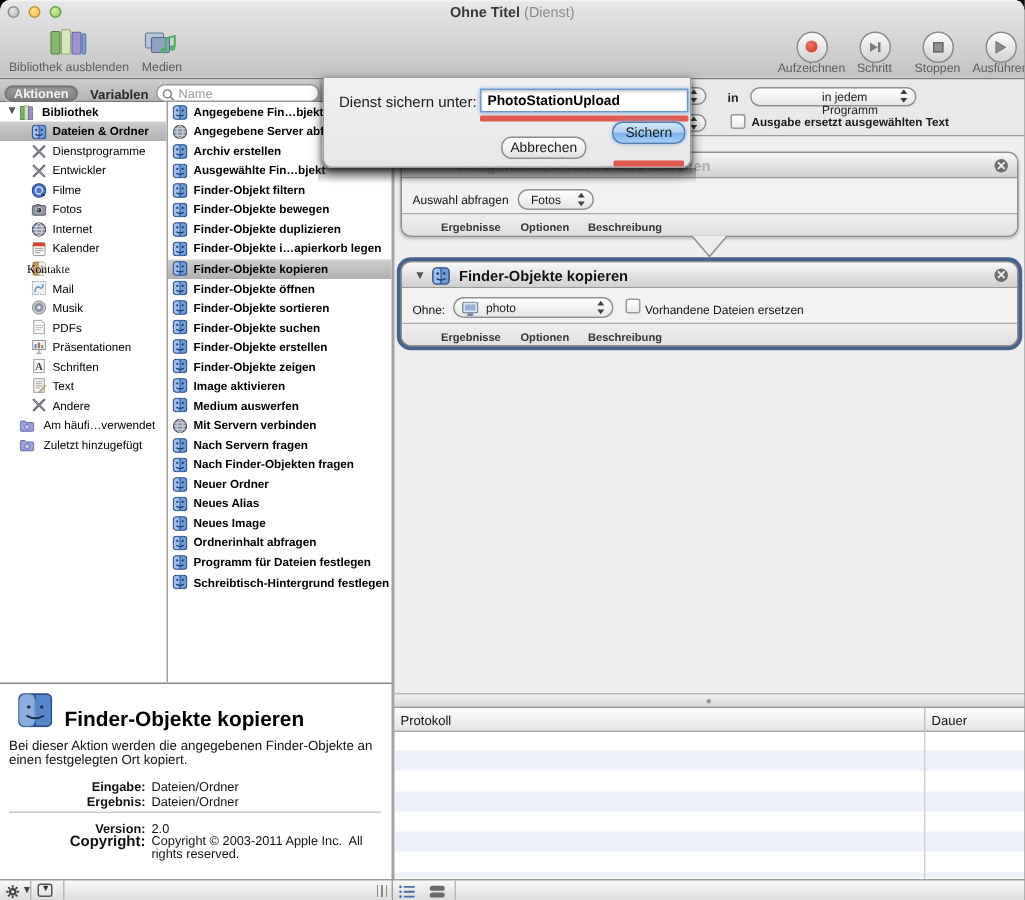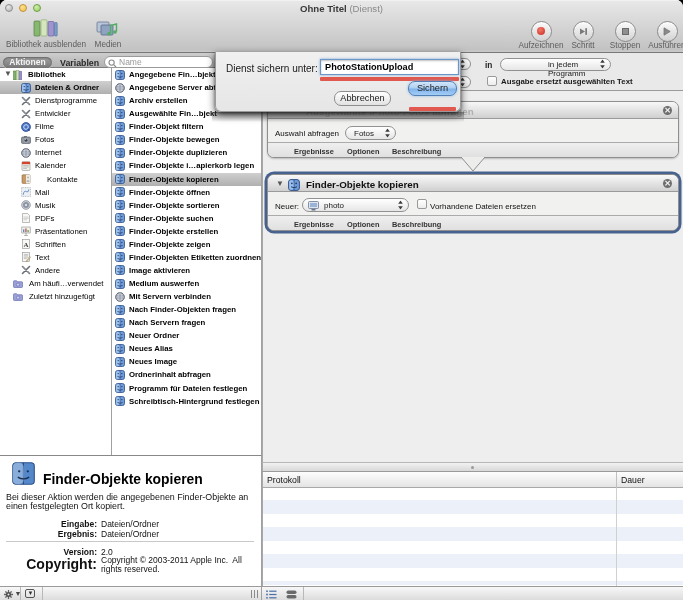--- a/index.html
+++ b/index.html
@@ -189,21 +189,21 @@
           </svg></span>
         <span class="tx" style="left:35px;font-weight:normal;">Kalender</span>
       </div>
 <div class="row">
         <span class="ic" style="left:21px;"><svg width="10" height="10" viewBox="0 0 10 10">
             <rect x="1" y="0.8" width="8" height="8.6" rx="0.8" fill="#c89b66" stroke="#8a6a40" stroke-width="0.6"></rect>
             <rect x="5" y="0.8" width="4" height="8.6" fill="#f0ede6"></rect>
             <circle cx="7" cy="3.6" r="1" fill="#b0b6be"></circle>
             <path d="M5.6 6.6 Q7 5.2 8.4 6.6 L8.4 8 H5.6 Z" fill="#b0b6be"></path>
           </svg></span>
-        <span class="tx" style="left:47px;font-weight:normal;">Kontakte</span>
+        <span class="tx" style="left:18px;font-weight:normal;font-family:Liberation Serif, serif;">Kontakte</span>
       </div>
 <div class="row">
         <span class="ic" style="left:21px;"><svg width="10" height="10" viewBox="0 0 10 10">
             <rect x="0.6" y="0.6" width="8.8" height="8.8" fill="#eef1f4" stroke="#9aa2ac" stroke-width="0.7" stroke-dasharray="1,0.7"></rect>
             <path d="M2.2 7.8 Q3 3 5.2 4.6 Q7.4 6.2 7.8 2.4" stroke="#5a8ac4" stroke-width="0.9" fill="none"></path>
           </svg></span>
         <span class="tx" style="left:35px;font-weight:normal;">Mail</span>
       </div>
 <div class="row">
         <span class="ic" style="left:21px;"><svg width="10" height="10" viewBox="0 0 10 10">
@@ -421,31 +421,20 @@
       </div>
 <div class="row">
         <span class="ic" style="left:3px;"><svg width="10" height="10" viewBox="0 0 10 10">
             <rect x="0.5" y="0.5" width="9" height="9" rx="2" fill="#6f9bd6" stroke="#2e4f86" stroke-width="0.8"></rect>
             <path d="M5 0.5 L5 9.5" stroke="#3c66a8" stroke-width="1"></path>
             <rect x="1" y="1" width="3.6" height="8" rx="1.5" fill="#9ec0ea"></rect>
             <circle cx="3.2" cy="3.6" r="0.7" fill="#1d3a66"></circle>
             <circle cx="6.8" cy="3.6" r="0.7" fill="#1d3a66"></circle>
             <path d="M2.5 6.5 Q5 8 7.5 6.5" stroke="#1d3a66" stroke-width="0.8" fill="none"></path>
           </svg></span>
-        <span class="tx" style="left:17px;">Finder-Objekten Etiketten zuordnen</span>
-      </div>
-<div class="row">
-        <span class="ic" style="left:3px;"><svg width="10" height="10" viewBox="0 0 10 10">
-            <rect x="0.5" y="0.5" width="9" height="9" rx="2" fill="#6f9bd6" stroke="#2e4f86" stroke-width="0.8"></rect>
-            <path d="M5 0.5 L5 9.5" stroke="#3c66a8" stroke-width="1"></path>
-            <rect x="1" y="1" width="3.6" height="8" rx="1.5" fill="#9ec0ea"></rect>
-            <circle cx="3.2" cy="3.6" r="0.7" fill="#1d3a66"></circle>
-            <circle cx="6.8" cy="3.6" r="0.7" fill="#1d3a66"></circle>
-            <path d="M2.5 6.5 Q5 8 7.5 6.5" stroke="#1d3a66" stroke-width="0.8" fill="none"></path>
-          </svg></span>
         <span class="tx" style="left:17px;">Image aktivieren</span>
       </div>
 <div class="row">
         <span class="ic" style="left:3px;"><svg width="10" height="10" viewBox="0 0 10 10">
             <rect x="0.5" y="0.5" width="9" height="9" rx="2" fill="#6f9bd6" stroke="#2e4f86" stroke-width="0.8"></rect>
             <path d="M5 0.5 L5 9.5" stroke="#3c66a8" stroke-width="1"></path>
             <rect x="1" y="1" width="3.6" height="8" rx="1.5" fill="#9ec0ea"></rect>
             <circle cx="3.2" cy="3.6" r="0.7" fill="#1d3a66"></circle>
             <circle cx="6.8" cy="3.6" r="0.7" fill="#1d3a66"></circle>
             <path d="M2.5 6.5 Q5 8 7.5 6.5" stroke="#1d3a66" stroke-width="0.8" fill="none"></path>
@@ -462,32 +451,32 @@
       </div>
 <div class="row">
         <span class="ic" style="left:3px;"><svg width="10" height="10" viewBox="0 0 10 10">
             <rect x="0.5" y="0.5" width="9" height="9" rx="2" fill="#6f9bd6" stroke="#2e4f86" stroke-width="0.8"></rect>
             <path d="M5 0.5 L5 9.5" stroke="#3c66a8" stroke-width="1"></path>
             <rect x="1" y="1" width="3.6" height="8" rx="1.5" fill="#9ec0ea"></rect>
             <circle cx="3.2" cy="3.6" r="0.7" fill="#1d3a66"></circle>
             <circle cx="6.8" cy="3.6" r="0.7" fill="#1d3a66"></circle>
             <path d="M2.5 6.5 Q5 8 7.5 6.5" stroke="#1d3a66" stroke-width="0.8" fill="none"></path>
           </svg></span>
+        <span class="tx" style="left:17px;">Nach Servern fragen</span>
+      </div>
+<div class="row">
+        <span class="ic" style="left:3px;"><svg width="10" height="10" viewBox="0 0 10 10">
+            <rect x="0.5" y="0.5" width="9" height="9" rx="2" fill="#6f9bd6" stroke="#2e4f86" stroke-width="0.8"></rect>
+            <path d="M5 0.5 L5 9.5" stroke="#3c66a8" stroke-width="1"></path>
+            <rect x="1" y="1" width="3.6" height="8" rx="1.5" fill="#9ec0ea"></rect>
+            <circle cx="3.2" cy="3.6" r="0.7" fill="#1d3a66"></circle>
+            <circle cx="6.8" cy="3.6" r="0.7" fill="#1d3a66"></circle>
+            <path d="M2.5 6.5 Q5 8 7.5 6.5" stroke="#1d3a66" stroke-width="0.8" fill="none"></path>
+          </svg></span>
         <span class="tx" style="left:17px;">Nach Finder-Objekten fragen</span>
-      </div>
-<div class="row">
-        <span class="ic" style="left:3px;"><svg width="10" height="10" viewBox="0 0 10 10">
-            <rect x="0.5" y="0.5" width="9" height="9" rx="2" fill="#6f9bd6" stroke="#2e4f86" stroke-width="0.8"></rect>
-            <path d="M5 0.5 L5 9.5" stroke="#3c66a8" stroke-width="1"></path>
-            <rect x="1" y="1" width="3.6" height="8" rx="1.5" fill="#9ec0ea"></rect>
-            <circle cx="3.2" cy="3.6" r="0.7" fill="#1d3a66"></circle>
-            <circle cx="6.8" cy="3.6" r="0.7" fill="#1d3a66"></circle>
-            <path d="M2.5 6.5 Q5 8 7.5 6.5" stroke="#1d3a66" stroke-width="0.8" fill="none"></path>
-          </svg></span>
-        <span class="tx" style="left:17px;">Nach Servern fragen</span>
       </div>
 <div class="row">
         <span class="ic" style="left:3px;"><svg width="10" height="10" viewBox="0 0 10 10">
             <rect x="0.5" y="0.5" width="9" height="9" rx="2" fill="#6f9bd6" stroke="#2e4f86" stroke-width="0.8"></rect>
             <path d="M5 0.5 L5 9.5" stroke="#3c66a8" stroke-width="1"></path>
             <rect x="1" y="1" width="3.6" height="8" rx="1.5" fill="#9ec0ea"></rect>
             <circle cx="3.2" cy="3.6" r="0.7" fill="#1d3a66"></circle>
             <circle cx="6.8" cy="3.6" r="0.7" fill="#1d3a66"></circle>
             <path d="M2.5 6.5 Q5 8 7.5 6.5" stroke="#1d3a66" stroke-width="0.8" fill="none"></path>
           </svg></span>
@@ -579,21 +568,21 @@
               <rect x="0.5" y="0.5" width="9" height="9" rx="2" fill="#6f9bd6" stroke="#2e4f86" stroke-width="0.8"></rect>
               <path d="M5 0.5 L5 9.5" stroke="#3c66a8" stroke-width="1"></path>
               <rect x="1" y="1" width="3.6" height="8" rx="1.5" fill="#9ec0ea"></rect>
               <circle cx="3.2" cy="3.6" r="0.7" fill="#1d3a66"></circle>
               <circle cx="6.8" cy="3.6" r="0.7" fill="#1d3a66"></circle>
               <path d="M2.5 6.5 Q5 8 7.5 6.5" stroke="#1d3a66" stroke-width="0.8" fill="none"></path>
             </svg></span>
           <span style="position:absolute;left:38px;top:3.5px;font-size:9.8px;font-weight:bold;color:#111;">Finder-Objekte kopieren</span>
           <span class="xbtn">✕</span>
         </div>
-<div style="position:absolute;left:7px;top:27px;font-size:8px;color:#111;">Neuer:</div>
+<div style="position:absolute;left:7px;top:27px;font-size:8px;color:#111;">Ohne:</div>
 <div class="pop" style="position:absolute;left:34px;top:23px;width:107px;height:14px;">
           <svg style="position:absolute;left:5px;top:2px;" width="11" height="10" viewBox="0 0 11 10">
             <rect x="0.5" y="0.5" width="10" height="7" rx="1" fill="#dde4ee" stroke="#6a7890" stroke-width="0.8"></rect>
             <rect x="2" y="2" width="7" height="4" fill="#9ab4d8"></rect>
             <rect x="3.5" y="8" width="4" height="1.5" fill="#6a7890"></rect>
           </svg>
           <span style="position:absolute;left:21px;top:2px;">photo</span>
           <span class="arr"><svg width="5" height="9" viewBox="0 0 5 9">
               <path d="M2.5 0 L4.8 3.2 H0.2 Z" fill="#3c3c3c"></path>
               <path d="M2.5 9 L4.8 5.8 H0.2 Z" fill="#3c3c3c"></path>
@@ -630,21 +619,21 @@
         </svg></div>
 <div style="position:absolute;left:43px;top:15px;font-size:13.9px;font-weight:bold;color:#000;">Finder-Objekte kopieren</div>
 <div style="position:absolute;left:6px;top:36.5px;width:252px;font-size:8.9px;line-height:9.2px;color:#111;">Bei dieser Aktion werden die angegebenen Finder-Objekte an einen festgelegten Ort kopiert.</div>
 <div style="position:absolute;left:0px;top:63px;width:97px;text-align:right;font-weight:bold;font-size:8.5px;">Eingabe:</div>
       <div style="position:absolute;left:101px;top:63px;font-size:8.5px;">Dateien/Ordner</div>
 <div style="position:absolute;left:0px;top:72.7px;width:97px;text-align:right;font-weight:bold;font-size:8.5px;">Ergebnis:</div>
       <div style="position:absolute;left:101px;top:72.7px;font-size:8.5px;">Dateien/Ordner</div>
 <div style="position:absolute;left:6px;top:84.5px;width:248px;height:1px;background:#c8c8c8;"></div>
 <div style="position:absolute;left:0px;top:90.5px;width:97px;text-align:right;font-weight:bold;font-size:8.5px;">Version:</div>
       <div style="position:absolute;left:101px;top:90.5px;font-size:8.5px;">2.0</div>
-<div style="position:absolute;left:0px;top:100px;width:97px;text-align:right;font-weight:bold;font-size:14px;">Copyright:</div>
+<div style="position:absolute;left:0px;top:100px;width:97px;text-align:right;font-weight:bold;font-size:10px;">Copyright:</div>
       <div style="position:absolute;left:101px;top:100px;width:155px;font-size:8.5px;line-height:9.3px;">Copyright © 2003-2011 Apple Inc.&nbsp; All rights reserved.</div>
 </div>
 <div id="bbarL" class="abs">
 <svg style="position:absolute;left:4px;top:3px;" width="9" height="9" viewBox="0 0 10 10">
         <circle cx="5" cy="5" r="2" fill="none" stroke="#444" stroke-width="1.6"></circle>
         <g stroke="#444" stroke-width="1.4">
           <path d="M5 0.2 V2"></path>
           <path d="M5 8 V9.8"></path>
           <path d="M0.2 5 H2"></path>
           <path d="M8 5 H9.8"></path>

